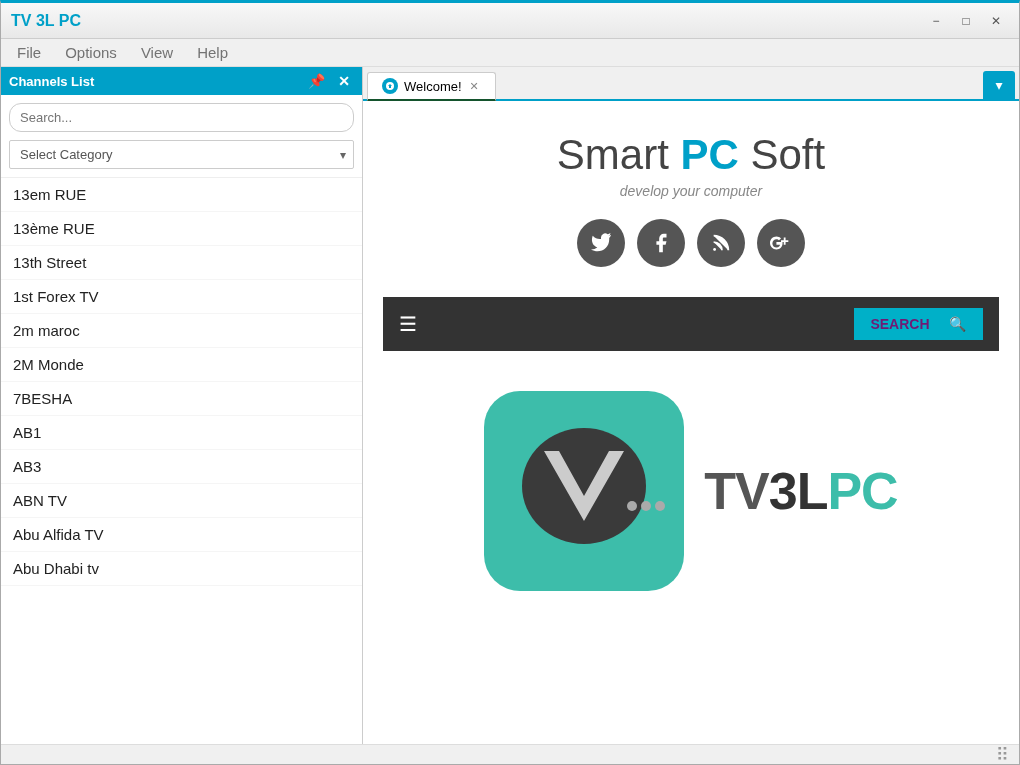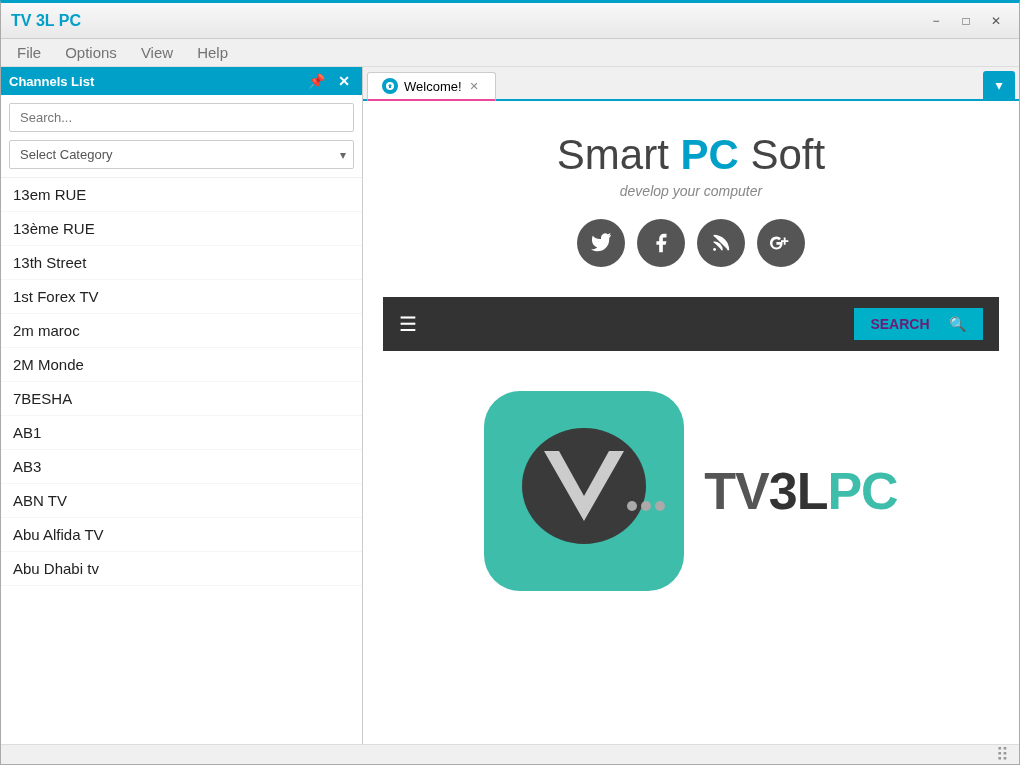--- a/index.html
+++ b/index.html
@@ -101,21 +101,21 @@
     }
     .sidebar-header-icon {
       color: white;
       font-size: 14px;
       cursor: pointer;
       padding: 0 4px;
     }
     .search-box {
       margin: 8px;
       border: 1px solid #ccc;
-      border-radius: 2px;
+      border-radius: 12px;
       display: flex;
       align-items: center;
       background: white;
     }
     .search-input {
       width: 100%;
       padding: 6px 10px;
       border: none;
       outline: none;
       font-size: 13px;
@@ -192,21 +192,21 @@
       font-size: 13px;
       cursor: pointer;
       display: flex;
       align-items: center;
       gap: 6px;
       margin-right: 2px;
       border-radius: 3px 3px 0 0;
     }
     .tab.active {
       background: white;
-      border-bottom: 2px solid #ec4899;
+      border-bottom: 2px solid #14532d;
       margin-bottom: -2px;
       z-index: 1;
     }
     .tab-icon {
       width: 16px;
       height: 16px;
       background: #00a0c8;
       border-radius: 50%;
       display: inline-flex;
       align-items: center;

